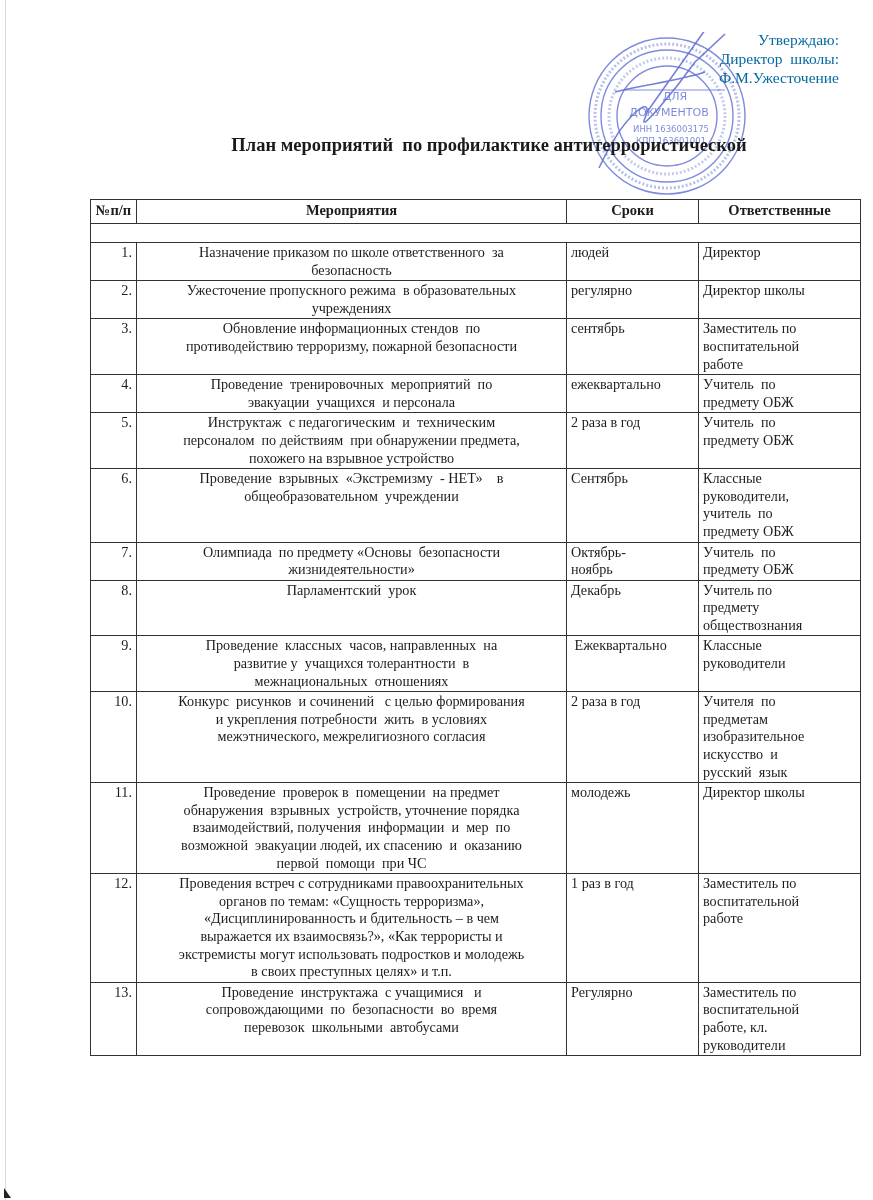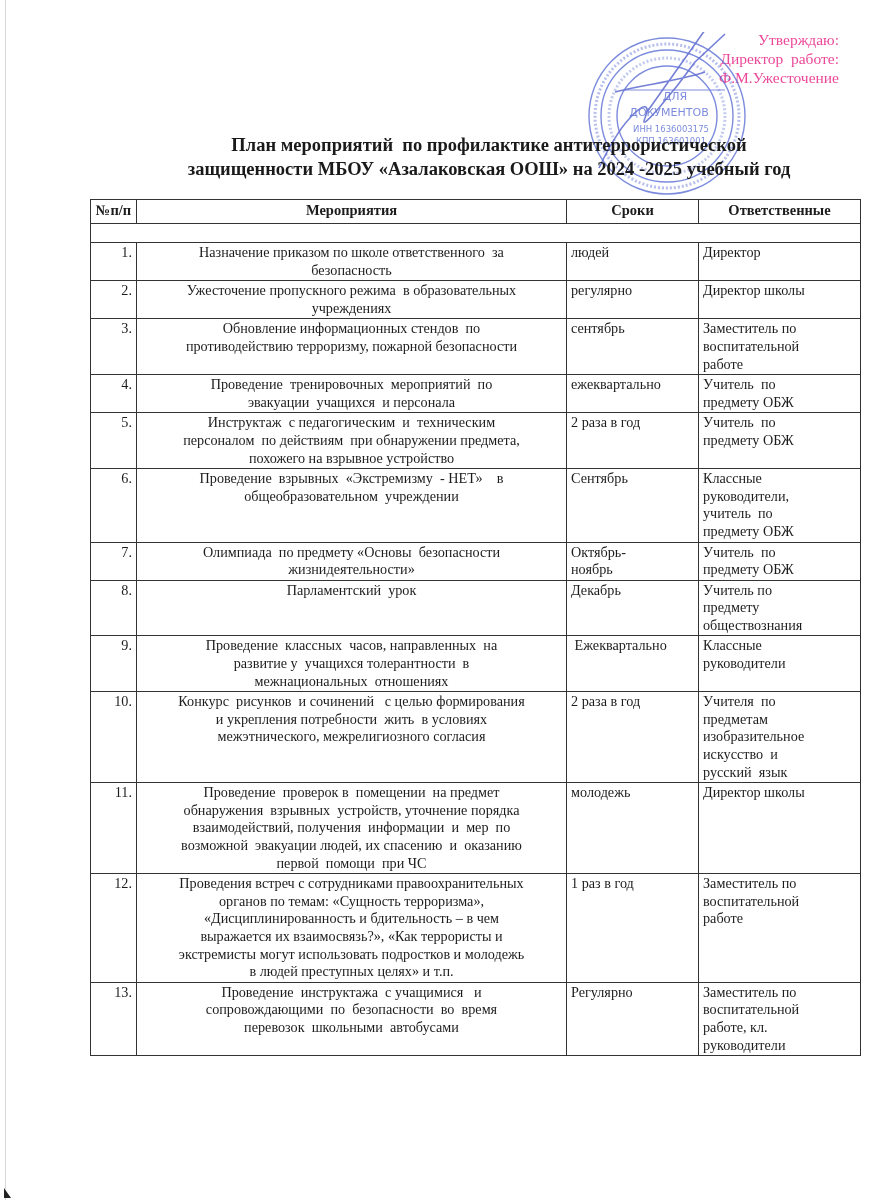--- a/index.html
+++ b/index.html
@@ -5,21 +5,21 @@
   html, body { margin: 0; padding: 0; }
   body {
     width: 873px; height: 1200px; background: #ffffff; position: relative; overflow: hidden;
     font-family: "Liberation Serif", serif; color: #1a1a1a;
   }
   .left-edge { position: absolute; left: 5px; top: 0; width: 1px; height: 1200px; background: #d8d8d8; }
   .corner-mark { position: absolute; left: 4px; top: 1188px; width: 0; height: 0;
     border-left: 7px solid #222; border-top: 10px solid transparent; }
   .approval {
     position: absolute; right: 34px; top: 30px; text-align: right;
-    font-size: 15.5px; line-height: 19px; color: #ec4899;
+    font-size: 15.5px; line-height: 19px; color: #0369a1;
   }
   .approval div { white-space: pre; }
   .stamp {
     position: absolute; left: 585px; top: 32px; width: 164px; height: 164px;
     pointer-events: none; opacity: 0.72;
   }
   .title {
     position: absolute; left: 124px; top: 133px; width: 730px; text-align: center;
     font-weight: bold; font-size: 18.5px; line-height: 24px; color: #1a1a1a;
   }
@@ -40,21 +40,21 @@
   .cell-line { display: block; white-space: pre; }
 </style>
 </head>
 <body>
 
 <div class="left-edge"></div>
 <div class="corner-mark"></div>
 
 <div class="approval">
   <div>Утверждаю:</div>
-  <div>Директор  работе:</div>
+  <div>Директор  школы:</div>
   <div>Ф.М.Ужесточение</div>
 </div>
 
 <svg class="stamp" viewBox="0 0 164 164">
   <g fill="none" stroke="#4a5fd0" stroke-width="1.4">
     <circle cx="82" cy="84" r="78"></circle>
     <circle cx="82" cy="84" r="66"></circle>
     <circle cx="82" cy="84" r="50"></circle>
     <circle cx="82" cy="84" r="72" stroke-dasharray="2 2" stroke-width="3" opacity="0.55"></circle>
     <circle cx="82" cy="84" r="58" stroke-dasharray="2 2" stroke-width="3" opacity="0.45"></circle>
@@ -64,21 +64,20 @@
     <text x="84" y="84" font-size="11">ДОКУМЕНТОВ</text>
     <text x="86" y="100" font-size="8.5">ИНН 1636003175</text>
     <text x="86" y="112" font-size="8.5">КПП 163601001</text>
   </g>
   <line x1="40" y1="58" x2="140" y2="58" stroke="#4a5fd0" stroke-width="1"></line>
   <path d="M14 136 C 40 80, 70 60, 60 86 C 52 104, 90 58, 110 30 L 140 2 M 30 60 C 60 52, 90 50, 120 40 M 62 80 L 120 -2" fill="none" stroke="#2a3cc0" stroke-width="1.6" opacity="0.9"></path>
 </svg>
 
 <div class="title">
   <div>План мероприятий  по профилактике антитеррористической</div>
-  <div>защищенности МБОУ «Азалаковская ООШ» на 2024 -2025 учебный год</div>
 </div>
 
 <table class="plan">
   <colgroup>
       <col class="c-num">
       <col class="c-event">
       <col class="c-term">
       <col class="c-resp">
     </colgroup>
   <thead>
@@ -258,21 +257,21 @@
         </td>
       </tr>
       <tr>
         <td class="num">12.</td>
         <td class="event">
           <span class="cell-line">Проведения встреч с сотрудниками правоохранительных</span>
           <span class="cell-line">органов по темам: «Сущность терроризма»,</span>
           <span class="cell-line">«Дисциплинированность и бдительность – в чем</span>
           <span class="cell-line">выражается их взаимосвязь?», «Как террористы и</span>
           <span class="cell-line">экстремисты могут использовать подростков и молодежь</span>
-          <span class="cell-line">в людей преступных целях» и т.п.</span>
+          <span class="cell-line">в своих преступных целях» и т.п.</span>
         </td>
         <td class="term">
           <span class="cell-line">1 раз в год</span>
         </td>
         <td class="resp">
           <span class="cell-line">Заместитель по</span>
           <span class="cell-line">воспитательной</span>
           <span class="cell-line">работе</span>
         </td>
       </tr>

